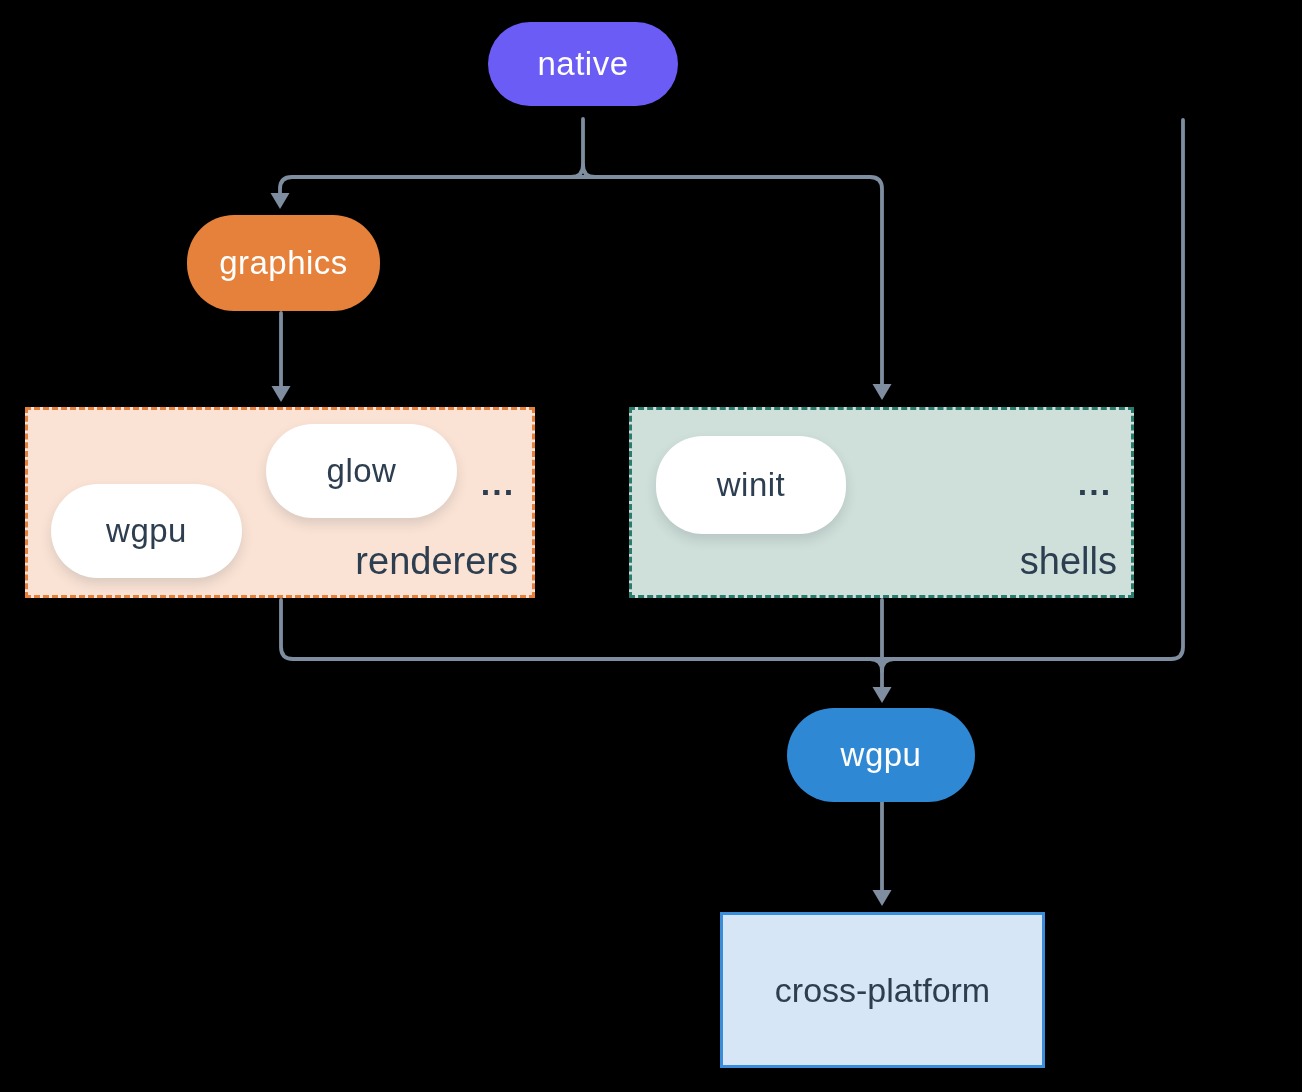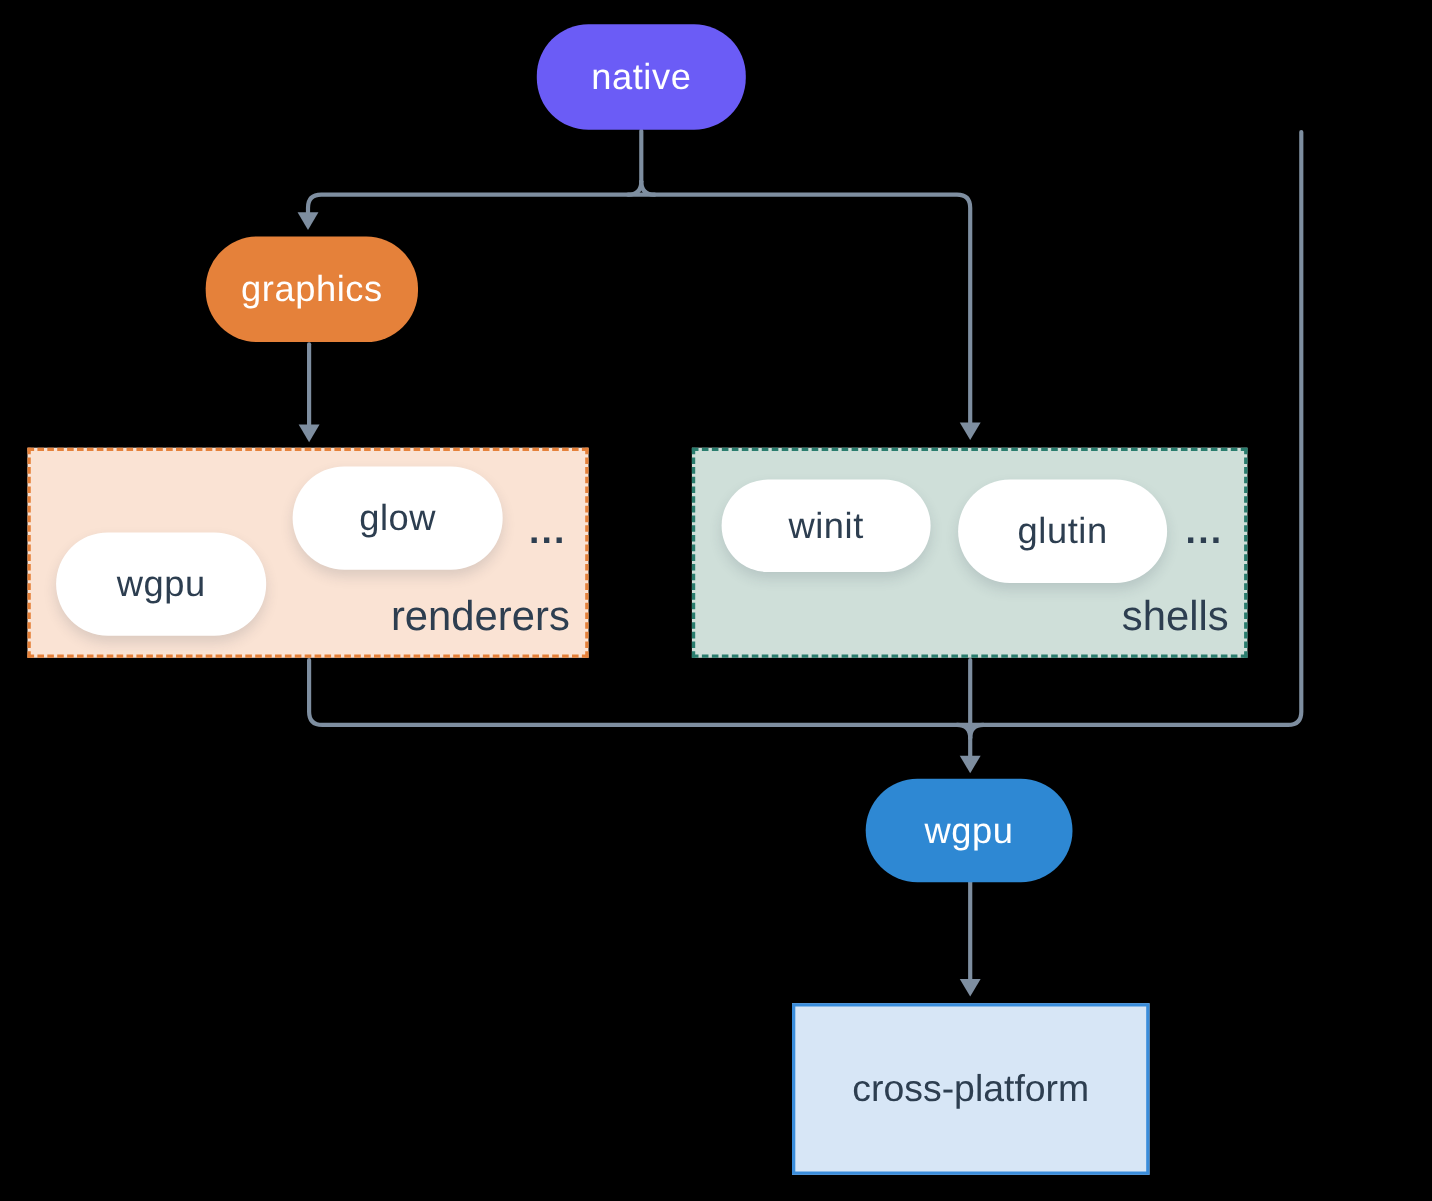--- a/index.html
+++ b/index.html
@@ -15,36 +15,36 @@
   .pill {
     position:absolute;
     display:flex; align-items:center; justify-content:center;
     border-radius:47px;
     font-size:33px;
     letter-spacing:0.5px;
   }
   .white-pill {
     box-shadow:0 6px 12px rgba(45,62,80,0.15);
   }
-  #node-native   { left:488px;  top:22px;  width:190px; height:96px; }
+  #node-native   { left:488px;  top:22px;  width:190px; height:84px; }
   #node-web      { left:1088px; top:22px;  width:189px; height:96px; }
   #node-graphics { left:187px;  top:215px; width:193px; height:96px; }
   #node-iced     { left:787px;  top:708px; width:188px; height:94px; }
 
   .group {
     position:absolute;
     border:3px dashed;
     box-sizing:border-box;
   }
   #group-renderers { left:25px;  top:407px; width:510px; height:191px; }
   #group-shells    { left:629px; top:407px; width:505px; height:191px; }
 
   #pill-wgpu   { left:23px;  top:26px; width:191px; height:94px; }
   #pill-glow   { left:238px; top:14px; width:191px; height:94px; }
-  #pill-winit  { left:24px;  top:26px; width:190px; height:84px; }
+  #pill-winit  { left:24px;  top:26px; width:190px; height:98px; }
   #pill-glutin { left:239px; top:26px; width:190px; height:94px; }
 
   .ellipsis {
     position:absolute; top:26px; height:94px; width:50px;
     display:flex; align-items:center; justify-content:center;
     font-size:34px; font-weight:bold; letter-spacing:2px;
   }
   #renderers-ellipsis { left:445px; }
   #shells-ellipsis    { left:438px; }
 
@@ -106,23 +106,20 @@
       <span>glow</span>
     </div>
     <div id="renderers-ellipsis" class="ellipsis">...</div>
     <div class="group-label">renderers</div>
   </div>
 
   <div id="group-shells" class="group" style="background: rgb(207, 223, 217); border-color: rgb(42, 125, 110); color: rgb(45, 62, 80);">
     <div id="pill-winit" class="pill white-pill" style="background: rgb(255, 255, 255);">
       <span>winit</span>
     </div>
-    <div id="pill-glutin" class="pill white-pill" style="background: rgb(255, 255, 255);">
-      <span>glutin</span>
-    </div>
     <div id="shells-ellipsis" class="ellipsis">...</div>
     <div class="group-label">shells</div>
   </div>
 
   <div id="node-iced" class="pill" style="background: rgb(46, 136, 211); color: rgb(255, 255, 255);">
     <span>wgpu</span>
   </div>
 
   <div id="app-box" style="background: rgb(215, 230, 246); border-color: rgb(58, 141, 219); color: rgb(45, 62, 80);">
     <span>cross-platform</span>

